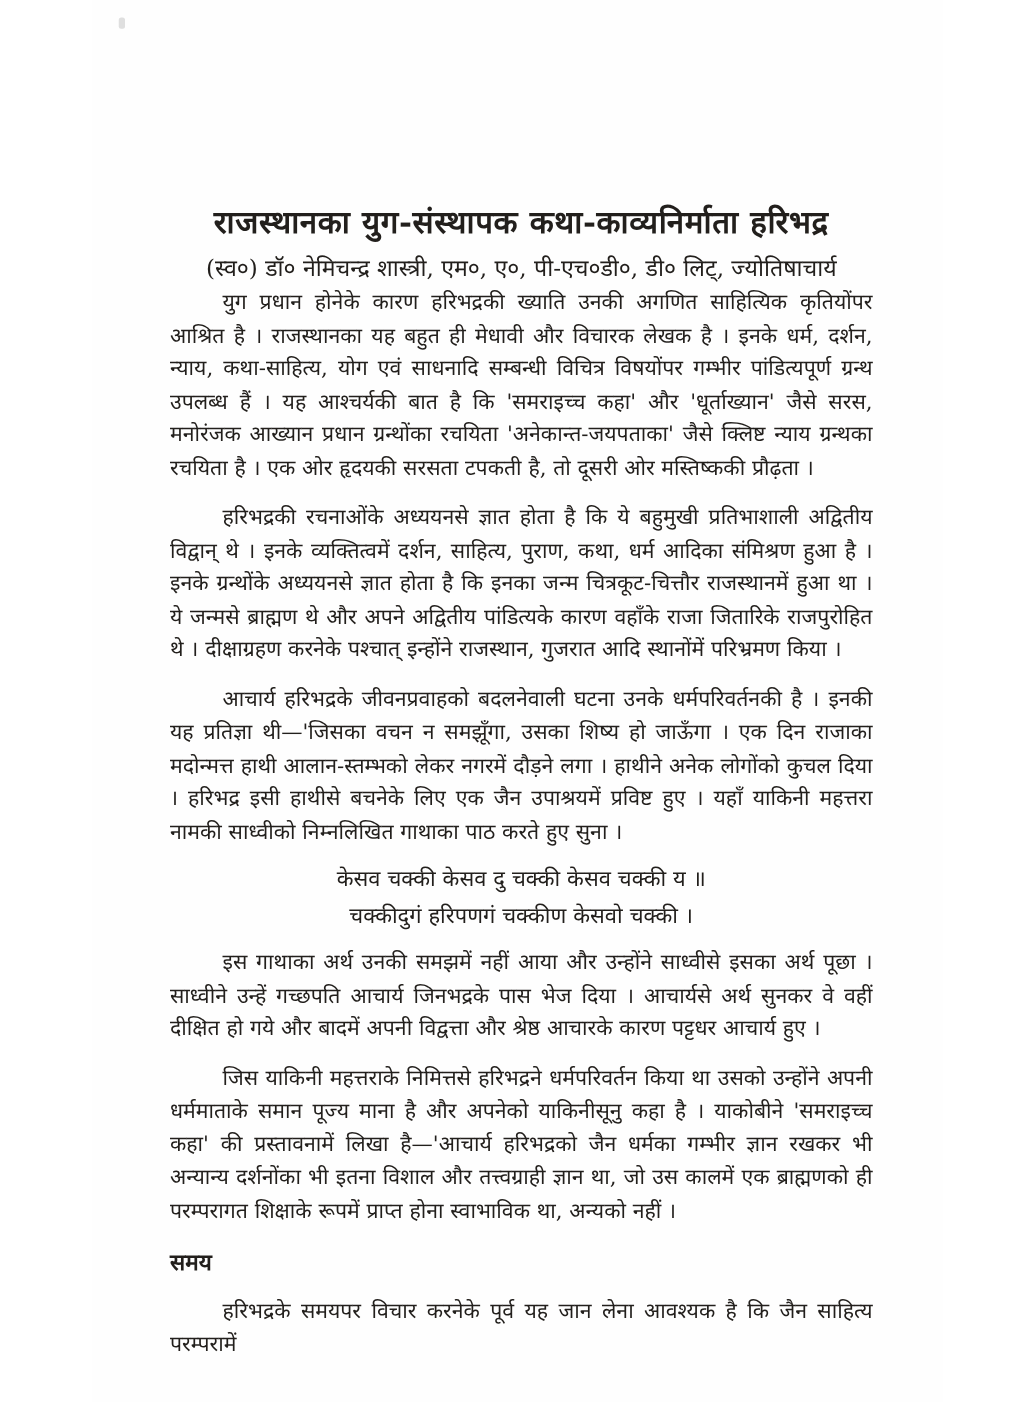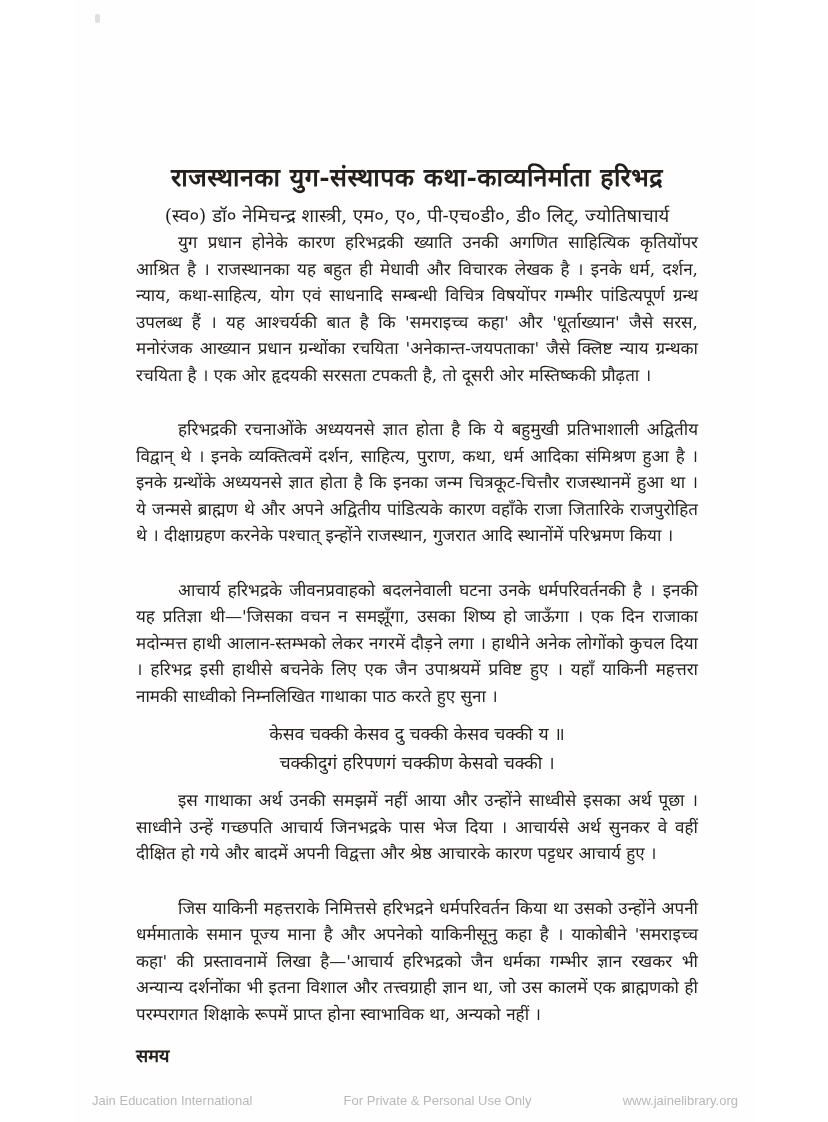--- a/index.html
+++ b/index.html
@@ -45,21 +45,21 @@
     font-weight: normal;
   }
   p.body {
     margin: 0;
     font-size: 17px;
     line-height: 26.5px;
     text-align: justify;
     text-indent: 42px;
   }
   p.body.first { }
-  p.body + p.body { margin-top: 28px; }
+  p.body + p.body { margin-top: 13px; }
   .verse {
     margin: 11px 0 9px 0;
     text-align: center;
     font-size: 17.5px;
     line-height: 29px;
   }
   .section-heading {
     margin: 17px 0 0 0;
     font-size: 18px;
     line-height: 24px;
@@ -102,21 +102,17 @@
 
     <div class="verse">
       <div>केसव चक्की केसव दु चक्की केसव चक्की य ॥</div>
       <div>चक्कीदुगं हरिपणगं चक्कीण केसवो चक्की ।</div>
     </div>
 
     <p class="body">इस गाथाका अर्थ उनकी समझमें नहीं आया और उन्होंने साध्वीसे इसका अर्थ पूछा ।  साध्वीने उन्हें गच्छपति आचार्य जिनभद्रके पास भेज दिया ।  आचार्यसे अर्थ सुनकर वे वहीं दीक्षित हो गये  और बादमें अपनी विद्वत्ता और श्रेष्ठ आचारके कारण पट्टधर आचार्य हुए ।</p>
     <p class="body">जिस याकिनी महत्तराके निमित्तसे हरिभद्रने धर्मपरिवर्तन किया था उसको उन्होंने अपनी धर्ममाताके समान पूज्य माना है और अपनेको याकिनीसूनु कहा है ।  याकोबीने 'समराइच्च कहा' की प्रस्तावनामें लिखा है—'आचार्य हरिभद्रको जैन धर्मका गम्भीर ज्ञान रखकर भी अन्यान्य दर्शनोंका भी इतना विशाल और तत्त्वग्राही ज्ञान था, जो उस कालमें एक ब्राह्मणको ही परम्परागत शिक्षाके रूपमें प्राप्त होना स्वाभाविक था, अन्यको नहीं ।</p>
 
     <h3 class="section-heading">समय</h3>
+    <p class="body section-par">हरिभद्रके समयपर विचार करनेके पूर्व यह जान लेना आवश्यक है कि जैन साहित्य परम्परामें</p>
   </div>
 
 
-  <div class="scan-footer">
-    <span>Jain Education International</span>
-    <span>For Private &amp; Personal Use Only</span>
-    <span>www.jainelibrary.org</span>
-  </div>
 </div>
 
 </body></html>

